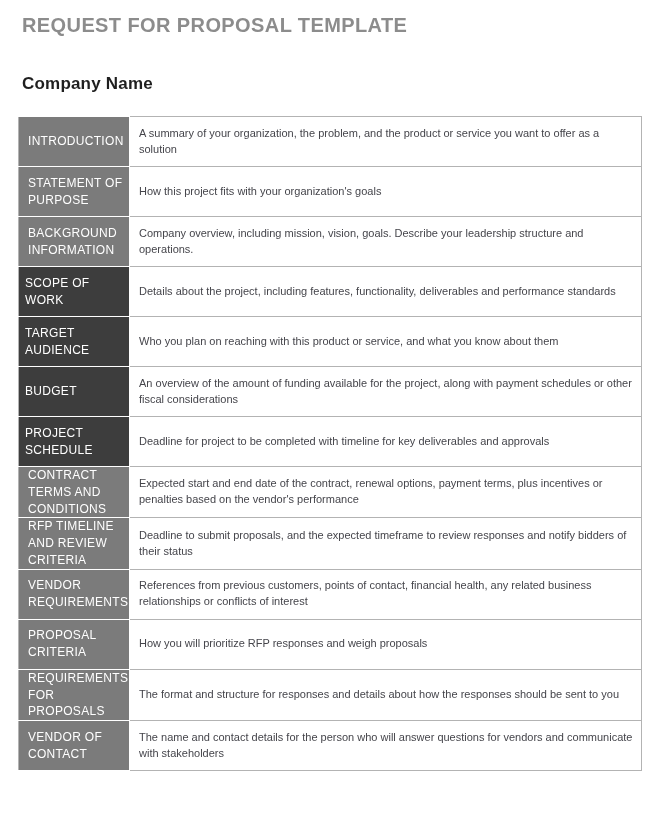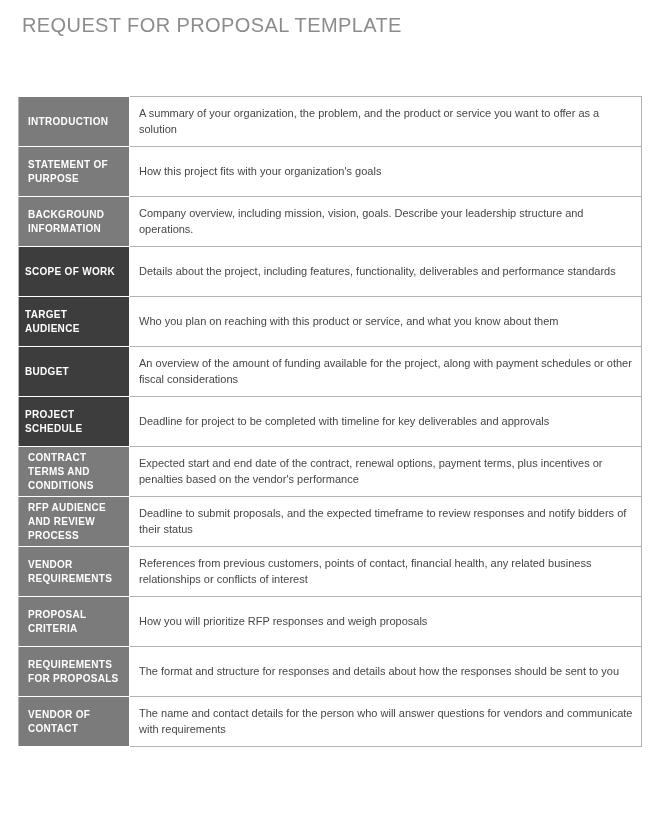--- a/index.html
+++ b/index.html
@@ -12,21 +12,21 @@
   .page {
     position: relative;
     width: 662px;
     height: 837px;
     background: #ffffff;
     overflow: hidden;
   }
   .doc-title {
     margin: 14px 0 0 22px;
     font-size: 20px;
-    font-weight: normal;
+    font-weight: bold;
     letter-spacing: 0.4px;
     color: var(--title-text, #8c8c8c);
   }
   .company-row {
     display: flex;
     justify-content: space-between;
     align-items: baseline;
     margin: 37px 25px 0 22px;
   }
   .company-text {
@@ -46,22 +46,22 @@
   }
   table.rfp-table th,
   table.rfp-table td {
     border: 1px solid var(--cell-border, #b3b3b3);
     vertical-align: middle;
   }
   th.label-cell {
     width: 96px;
     text-align: left;
     color: var(--header-label-text, #ffffff);
-    font-size: 10px;
-    font-weight: bold;
+    font-size: 12px;
+    font-weight: normal;
     letter-spacing: 0.3px;
     line-height: 1.4;
     padding: 0 5px 0 9px;
   }
   tr.shade-medium th.label-cell { background: var(--header-medium, #7b7b7b); border-color: #ffffff; border-left-color: var(--cell-border, #b3b3b3); }
   tr.shade-dark th.label-cell { background: var(--header-dark, #3d3d3d); border-color: #ffffff; border-left-color: var(--cell-border, #b3b3b3); padding-left: 6px; }
   td.desc-cell {
     color: var(--description-text, #45454b);
     font-size: 11px;
     line-height: 1.45;
@@ -71,20 +71,21 @@
   }
 </style>
 </head>
 <body>
 
 <div class="page">
 
   <h1 class="doc-title">REQUEST FOR PROPOSAL TEMPLATE</h1>
 
   <div class="company-row">
+    <span class="company-text">Company Name</span>
   </div>
 
   <table class="rfp-table">
     <tbody>
     <tr class="shade-medium">
       <th class="label-cell">INTRODUCTION</th>
       <td class="desc-cell">A summary of your organization, the problem, and the product or service you want to offer as a solution</td>
     </tr>
 
     <tr class="shade-medium">
@@ -117,39 +118,39 @@
       <th class="label-cell">PROJECT SCHEDULE</th>
       <td class="desc-cell">Deadline for project to be completed with timeline for key deliverables and approvals</td>
     </tr>
 
     <tr class="shade-medium">
       <th class="label-cell">CONTRACT TERMS AND CONDITIONS</th>
       <td class="desc-cell">Expected start and end date of the contract, renewal options, payment terms, plus incentives or penalties based on the vendor's performance</td>
     </tr>
 
     <tr class="shade-medium">
-      <th class="label-cell">RFP AUDIENCE AND REVIEW PROCESS</th>
+      <th class="label-cell">RFP TIMELINE AND REVIEW CRITERIA</th>
       <td class="desc-cell">Deadline to submit proposals, and the expected timeframe to review responses and notify bidders of their status</td>
     </tr>
 
     <tr class="shade-medium">
       <th class="label-cell">VENDOR REQUIREMENTS</th>
       <td class="desc-cell">References from previous customers, points of contact, financial health, any related business relationships or conflicts of interest</td>
     </tr>
 
     <tr class="shade-medium">
       <th class="label-cell">PROPOSAL CRITERIA</th>
       <td class="desc-cell">How you will prioritize RFP responses and weigh proposals</td>
     </tr>
 
     <tr class="shade-medium">
       <th class="label-cell">REQUIREMENTS FOR PROPOSALS</th>
       <td class="desc-cell">The format and structure for responses and details about how the responses should be sent to you</td>
     </tr>
 
     <tr class="shade-medium">
       <th class="label-cell">VENDOR OF CONTACT</th>
-      <td class="desc-cell">The name and contact details for the person who will answer questions for vendors and communicate with requirements</td>
+      <td class="desc-cell">The name and contact details for the person who will answer questions for vendors and communicate with stakeholders</td>
     </tr>
   </tbody>
   </table>
 
 </div>
 
 </body></html>

